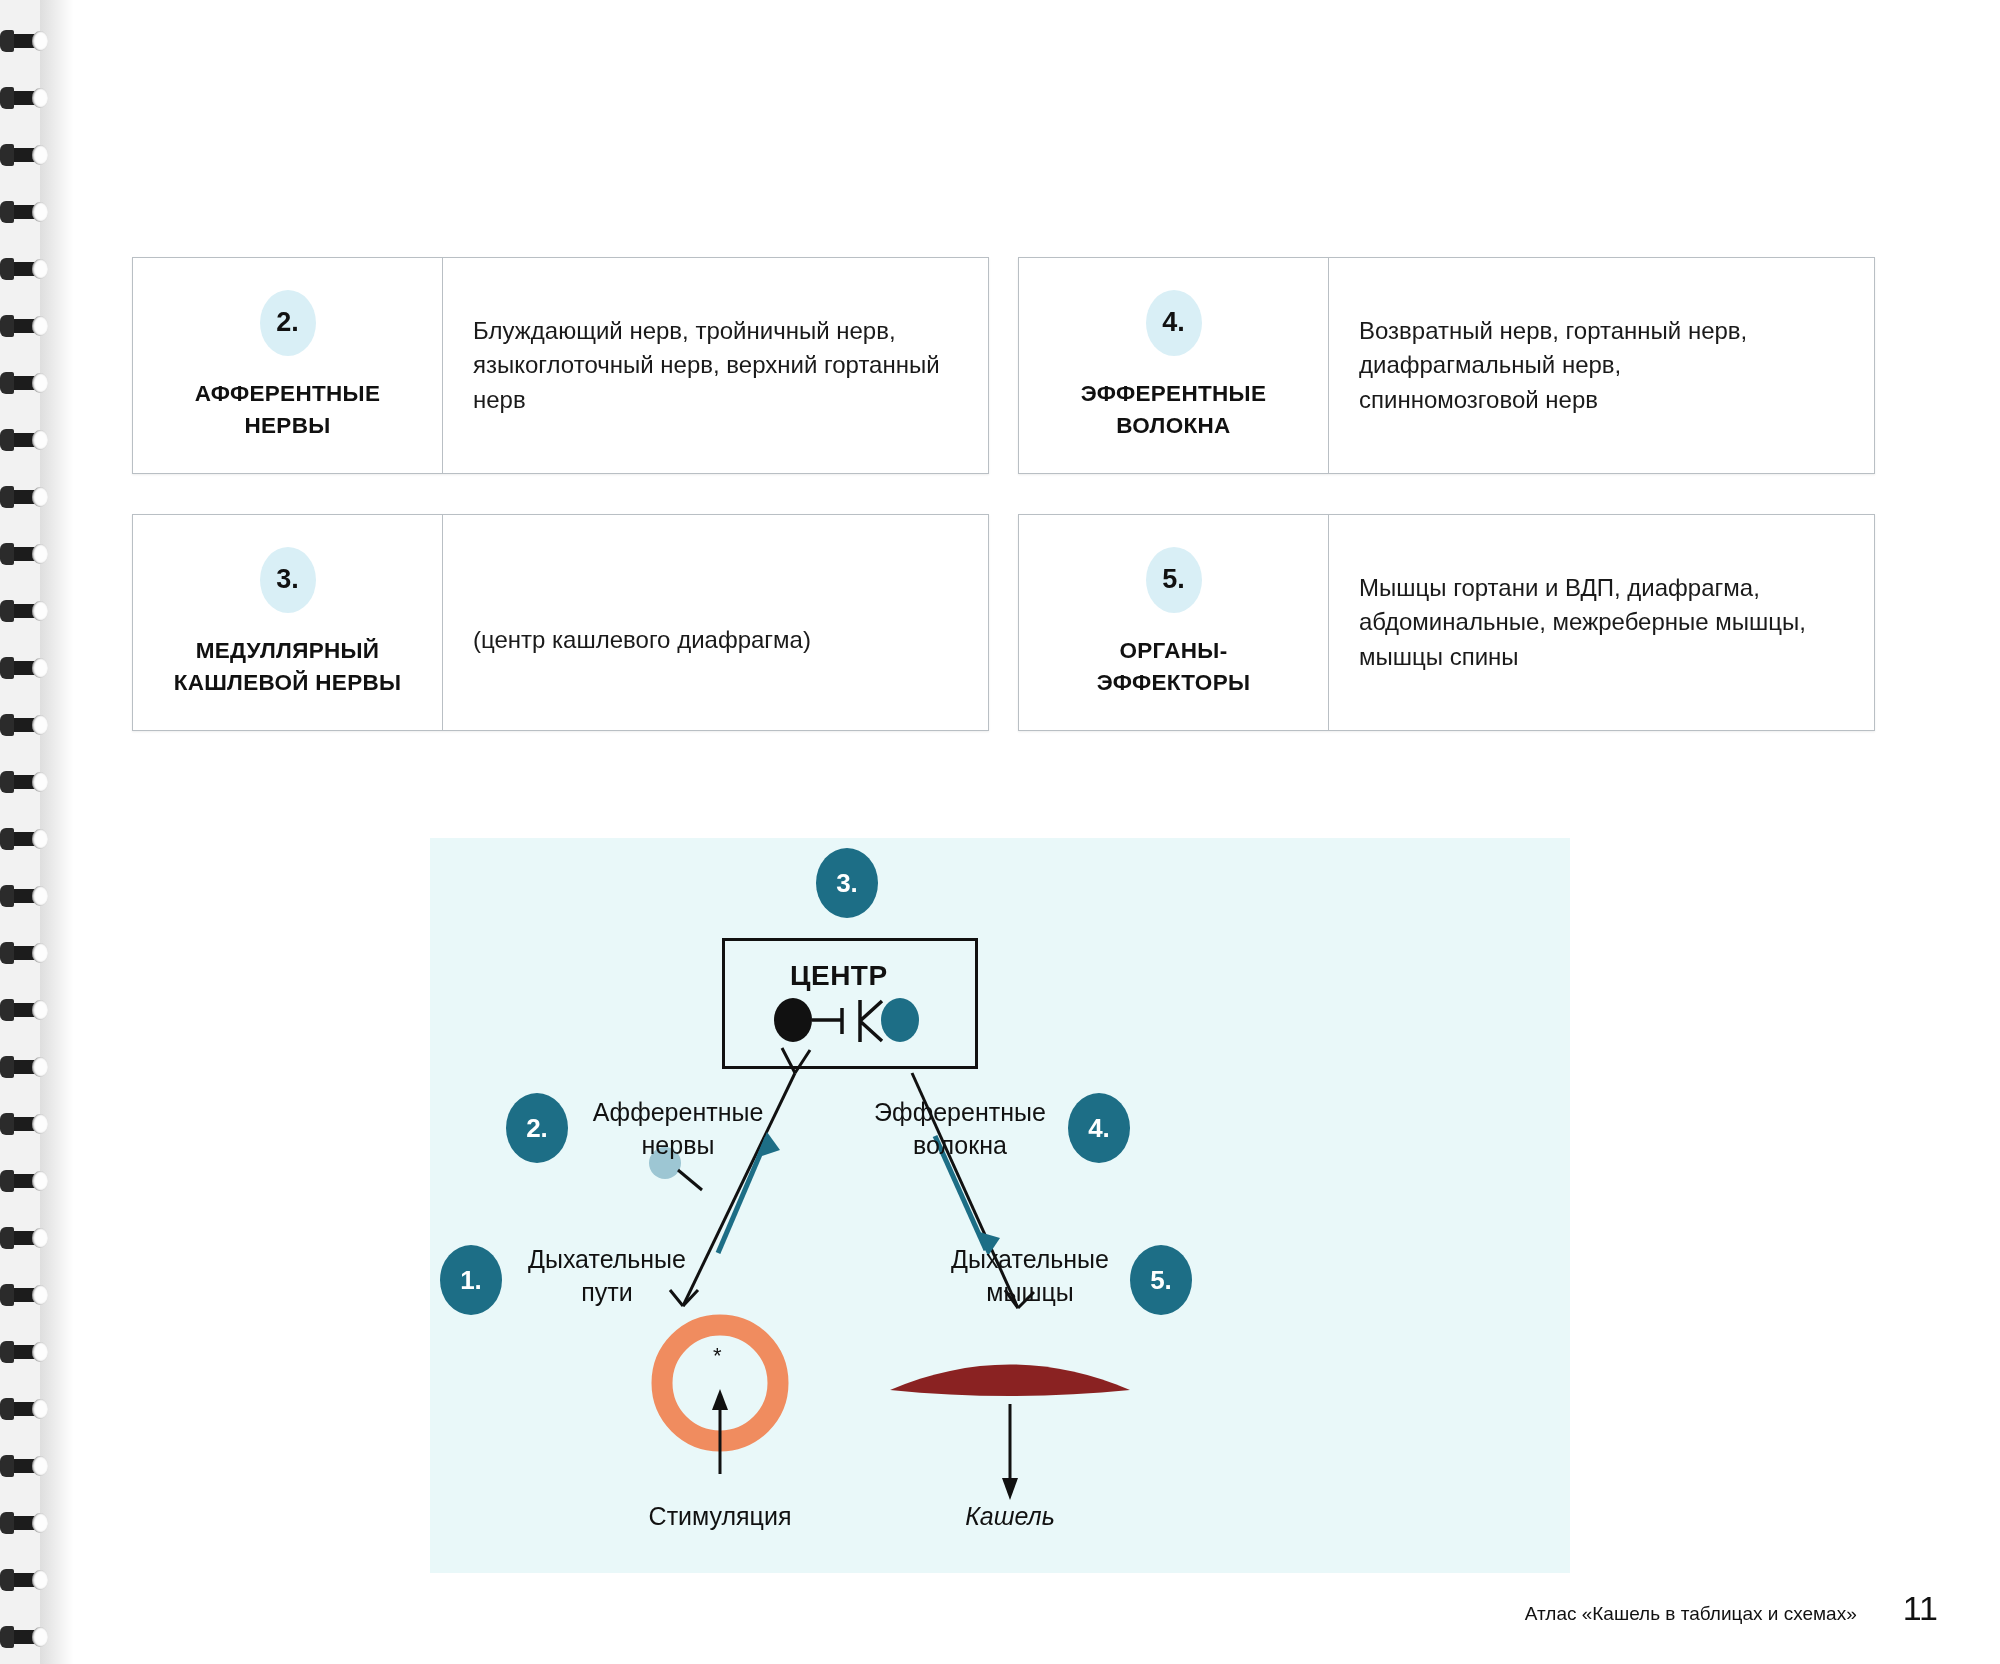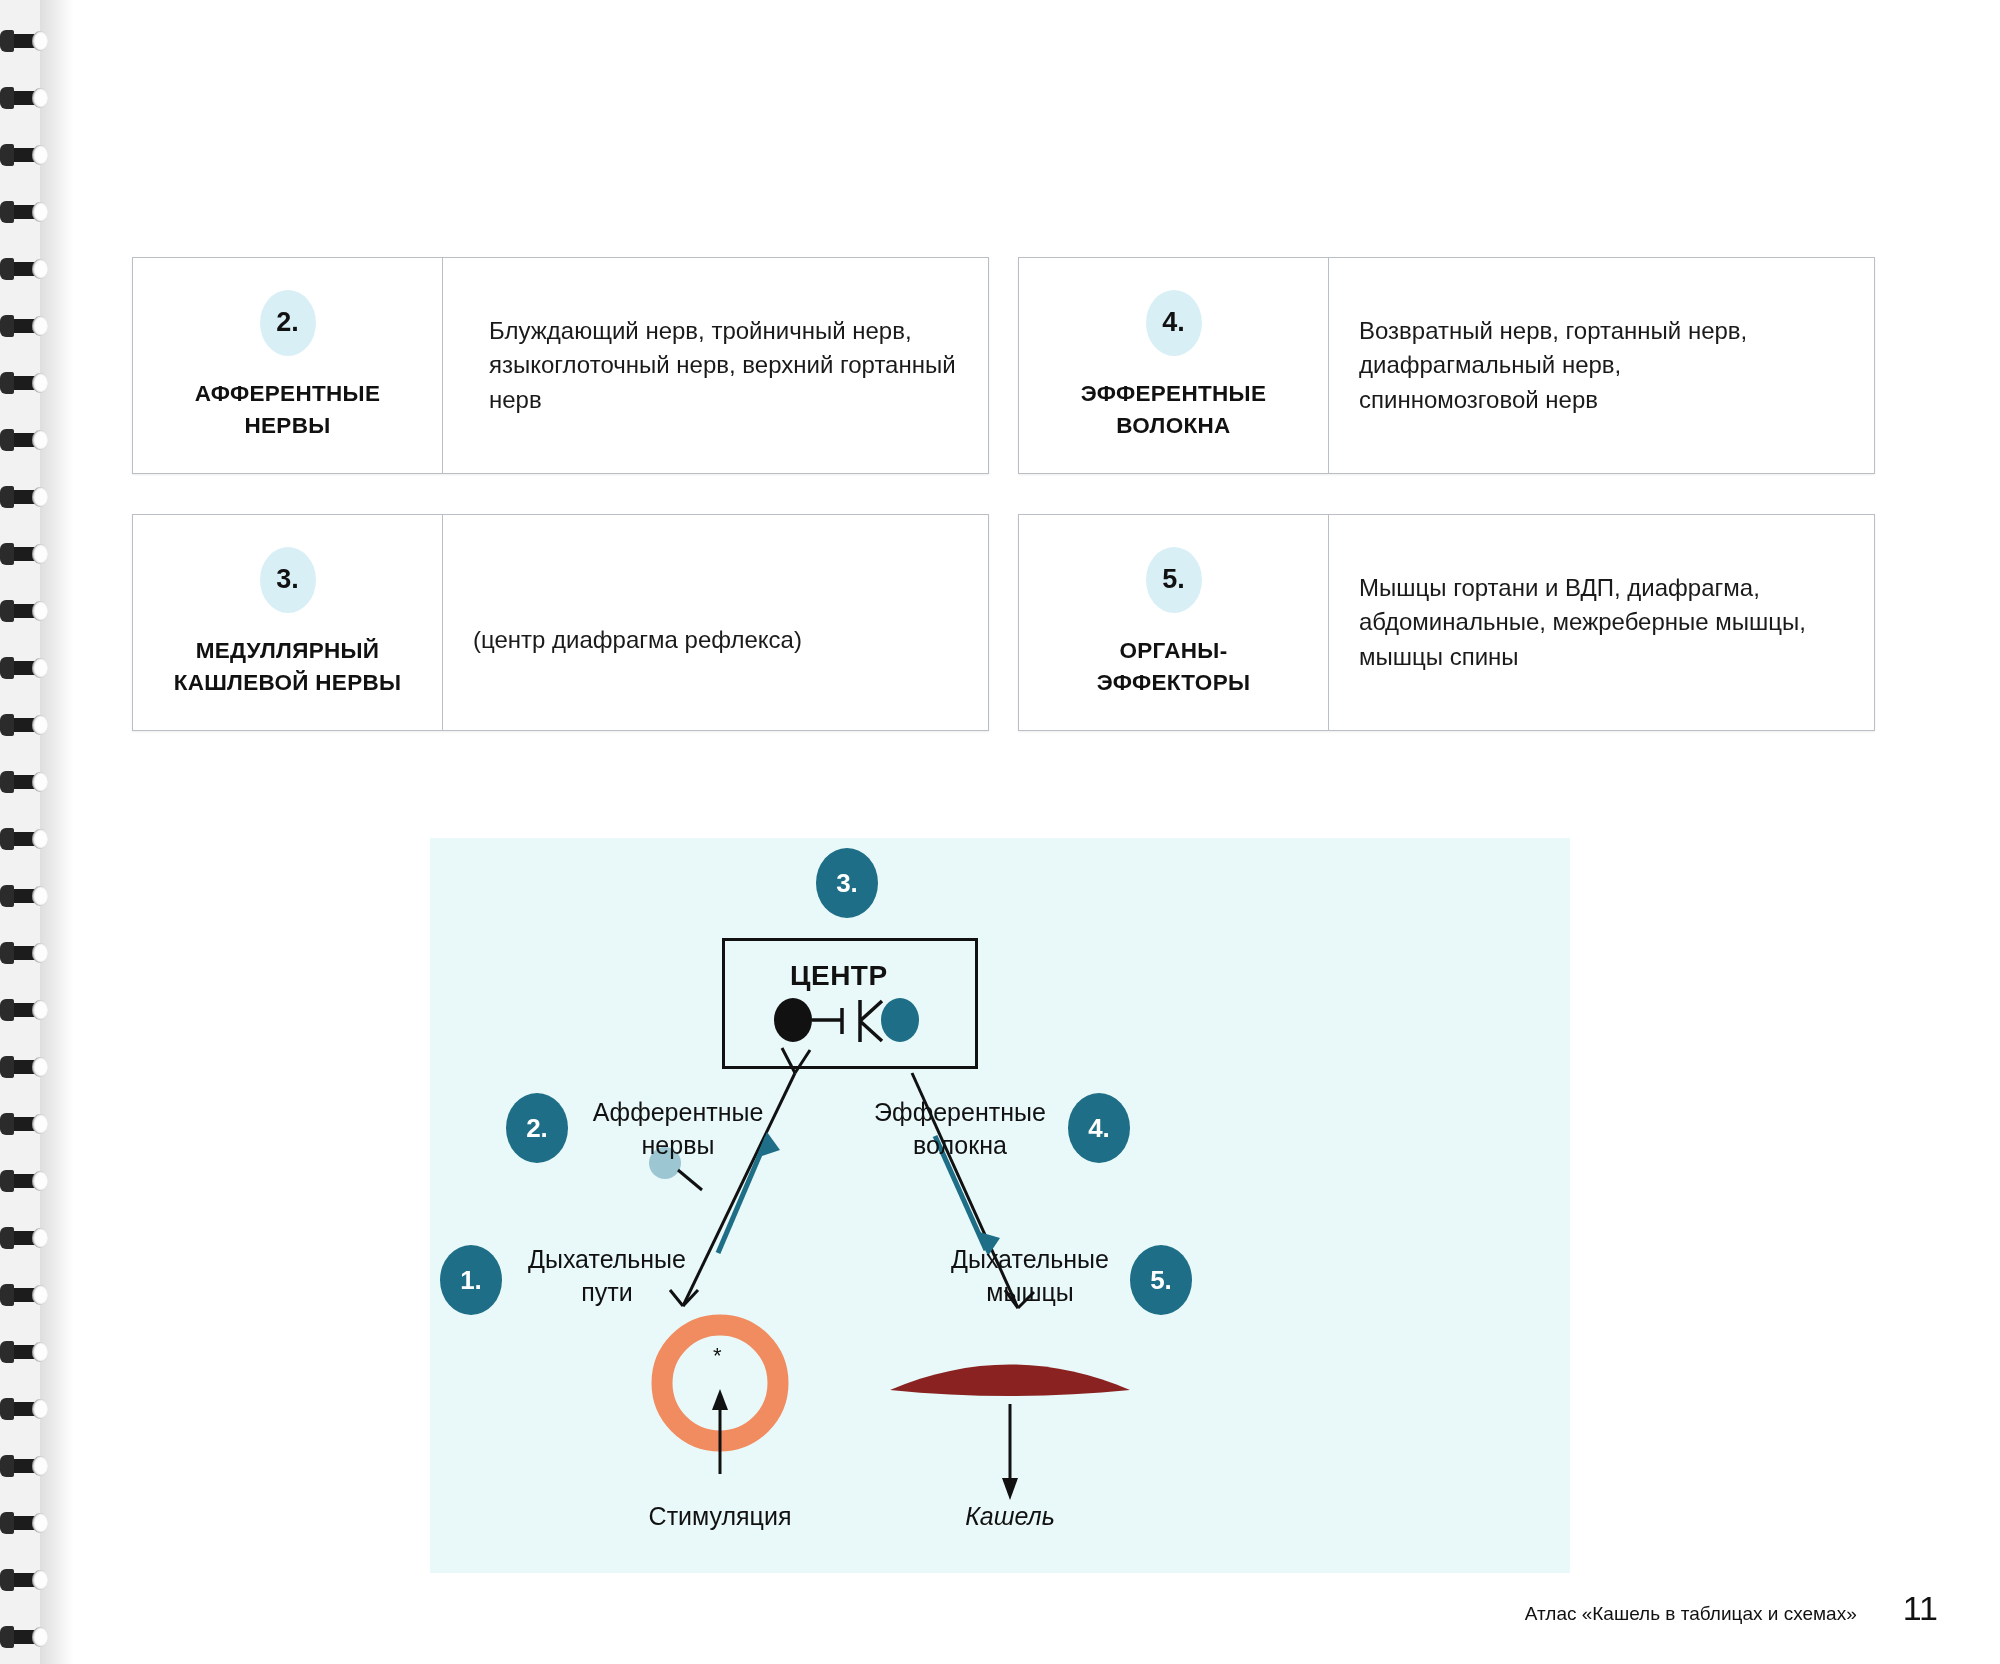--- a/index.html
+++ b/index.html
@@ -211,21 +211,21 @@
 
   <div class="box" id="box0" style="left:132px;top:257px;width:855px;height:215px;">
     <div class="cell-left">
       <div class="numcircle">2.</div>
       <div class="boxlabel">
         <span>АФФЕРЕНТНЫЕ</span><br>
         <span>НЕРВЫ</span>
       </div>
     </div>
     <div class="cell-right">
-      <div class="boxbody" style="max-width:470px;margin-left:16px;">Блуждающий нерв, тройничный нерв, языкоглоточный нерв, верхний гортанный нерв</div>
+      <div class="boxbody" style="max-width:470px;">Блуждающий нерв, тройничный нерв, языкоглоточный нерв, верхний гортанный нерв</div>
     </div>
   </div>
 
   <div class="box" id="box1" style="left:1018px;top:257px;width:855px;height:215px;">
     <div class="cell-left">
       <div class="numcircle">4.</div>
       <div class="boxlabel">
         <span>ЭФФЕРЕНТНЫЕ</span><br>
         <span>ВОЛОКНА</span>
       </div>
@@ -239,21 +239,21 @@
     <div class="cell-left">
       <div class="numcircle">3.</div>
       <div class="boxlabel">
         <span>МЕДУЛЛЯРНЫЙ</span><br>
         <span>КАШЛЕВОЙ НЕРВЫ</span>
       </div>
     </div>
     <div class="cell-right">
       <div class="boxbody" style="max-width:460px;">
         <br>
-        <span>(центр диафрагма рефлекса)</span>
+        <span>(центр кашлевого диафрагма)</span>
       </div>
     </div>
   </div>
 
   <div class="box" id="box3" style="left:1018px;top:514px;width:855px;height:215px;">
     <div class="cell-left">
       <div class="numcircle">5.</div>
       <div class="boxlabel">
         <span>ОРГАНЫ-</span><br>
         <span>ЭФФЕКТОРЫ</span>

